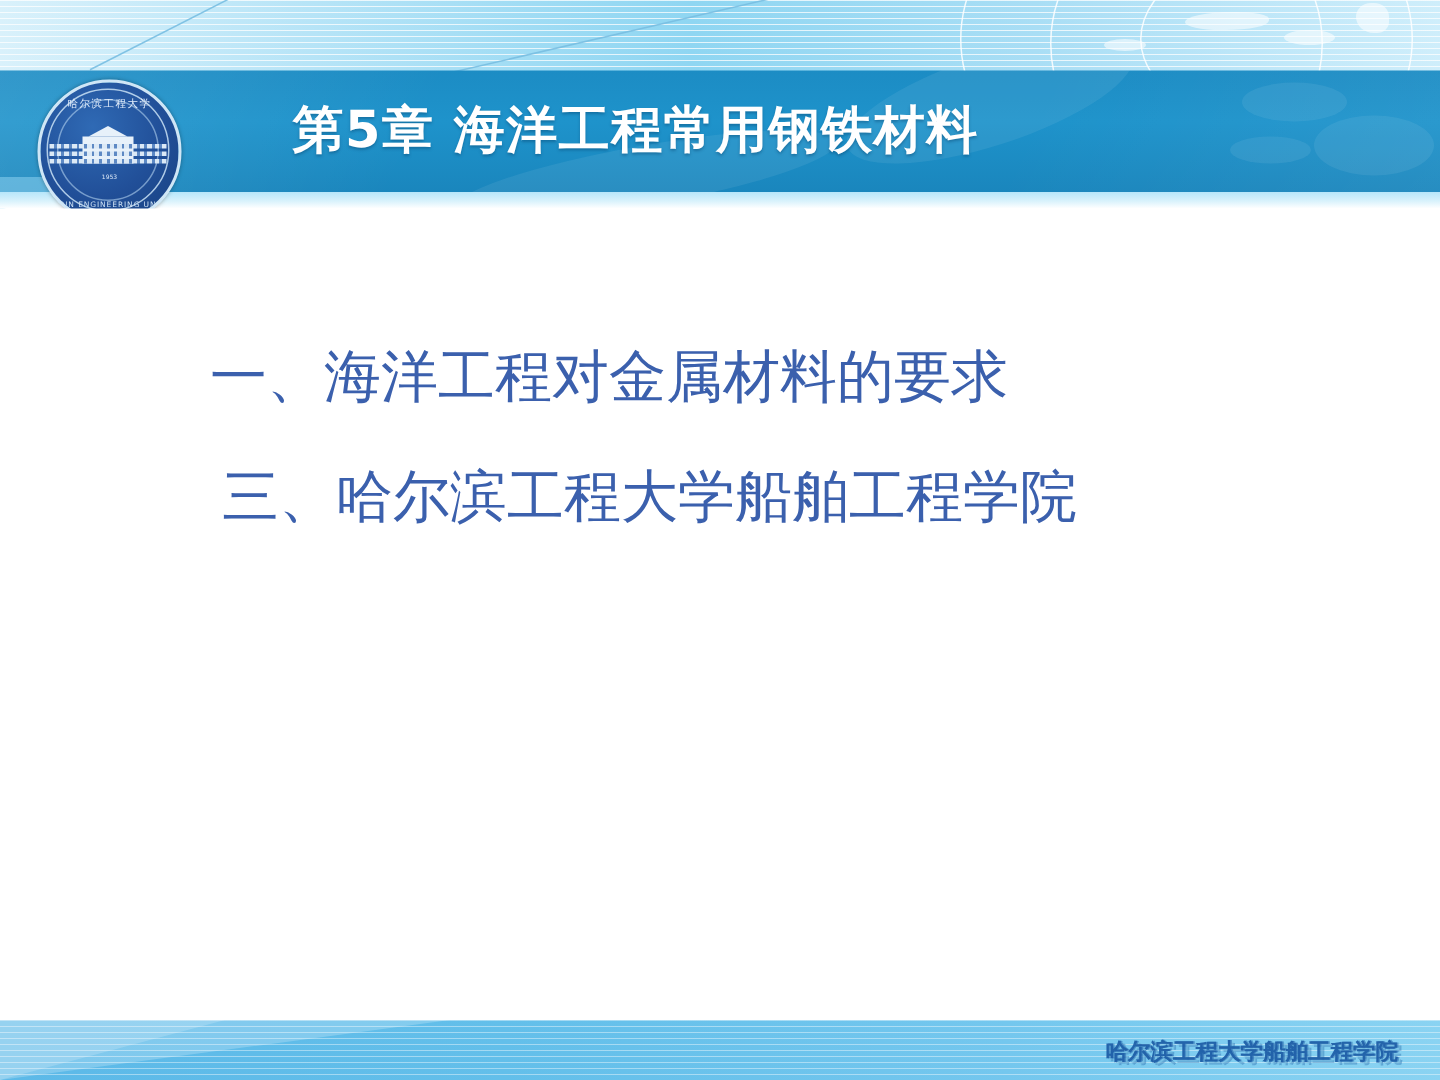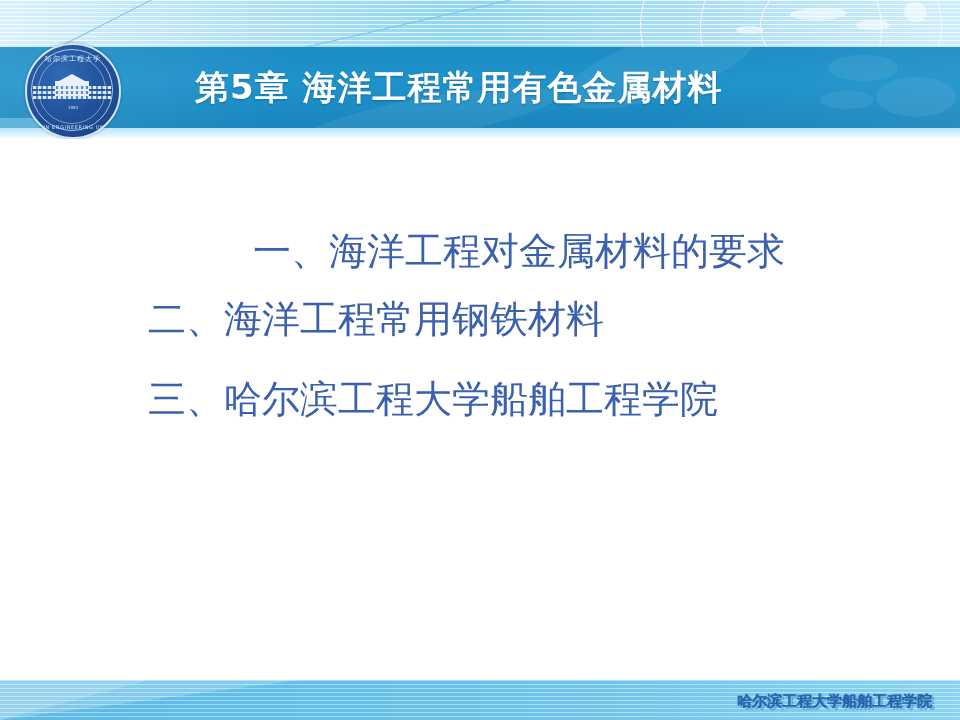--- a/index.html
+++ b/index.html
@@ -129,21 +129,21 @@
     width: 0;
     height: 0;
     border-left: 70px solid rgba(140,210,240,0.55);
     border-bottom: 22px solid transparent;
   }
 
   
   .logo {
     position: absolute;
     left: 25px;
-    top: 43px;
+    top: 53px;
     width: 92px;
     height: 92px;
     border-radius: 50%;
     background: radial-gradient(circle at 38% 32%, #2f6ab5 0%, #214f98 55%, #17407f 100%);
     border: 2px solid #cfe6f6;
     box-shadow: 0 0 3px rgba(0,0,0,0.35);
     overflow: hidden;
   }
   .logo .ring-outer {
     position: absolute;
@@ -229,21 +229,21 @@
     top: 93px;
     width: 760px;
   }
   .outline-item {
     color: #3b60ad;
     font-size: 38px;
     font-weight: normal;
     line-height: 1.0;
     white-space: nowrap;
   }
-  .oi-1 { margin-left: 2px;  margin-bottom: 30px; text-align: center; }
+  .oi-1 { margin-left: 2px;  margin-bottom: 42px; }
   .oi-2 { margin-left: 10px; margin-bottom: 42px; }
   .oi-3 { margin-left: 10px; }
 
   
   .bottom-band {
     position: absolute;
     left: 0;
     top: 680px;
     width: 960px;
     height: 40px;
@@ -314,41 +314,40 @@
 
   <div class="header-band">
     <div class="hdr-tex ht-1"></div>
     <div class="hdr-tex ht-2"></div>
     <div class="hdr-tex ht-3"></div>
     <div class="hdr-tex ht-4"></div>
     <div class="hdr-tex ht-5"></div>
     <div class="hdr-sheen"></div>
   </div>
 
-  <div class="header-title">第5章  海洋工程常用有色金属材料</div>
+  <div class="header-title">第5章  海洋工程常用钢铁材料</div>
 
   <div class="header-wedge"></div>
   <div class="header-underline"></div>
 
   <div class="logo">
     <div class="ring-outer"></div>
     <div class="ring-inner"></div>
     <div class="top-cn">哈尔滨工程大学</div>
     <div class="building"></div>
     <div class="wave-bar wb-1"></div>
     <div class="wave-bar wb-2"></div>
     <div class="wave-bar wb-3"></div>
     <div class="year">1953</div>
     <div class="bot-en">HARBIN ENGINEERING UNIVERSITY</div>
   </div>
 
   <div class="body-area">
     <div class="outline-list">
       <div class="outline-item oi-1">一、海洋工程对金属材料的要求</div>
-      <div class="outline-item oi-2">二、海洋工程常用钢铁材料</div>
       <div class="outline-item oi-3">三、哈尔滨工程大学船舶工程学院</div>
     </div>
   </div>
 
   <div class="bottom-band">
     <div class="wedge-l"></div>
     <div class="wedge-l2"></div>
   </div>
   <div class="footer-ghost">哈尔滨工程大学船舶工程学院</div>
   <div class="footer-text">哈尔滨工程大学船舶工程学院</div>

